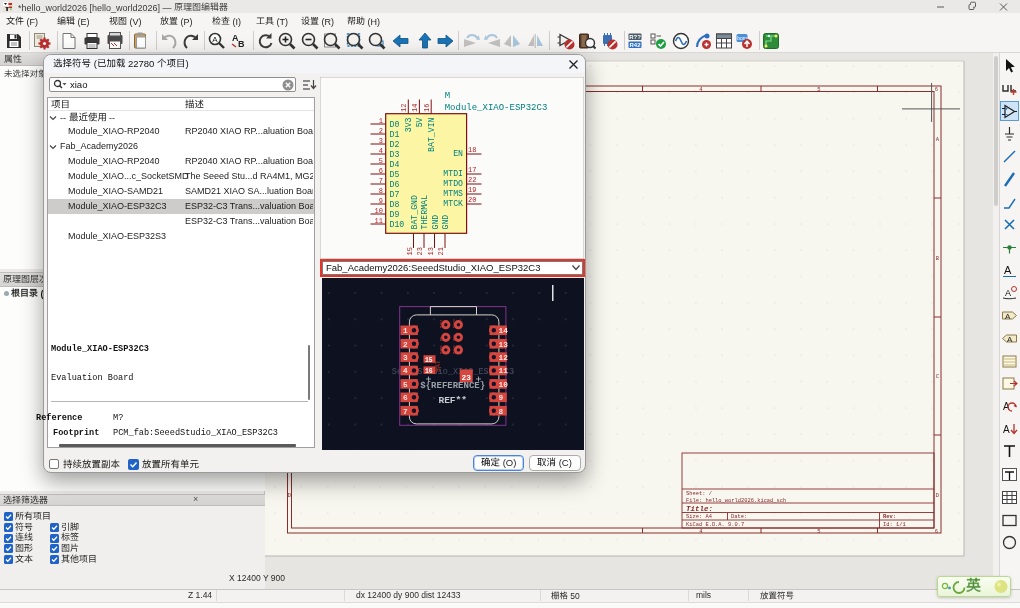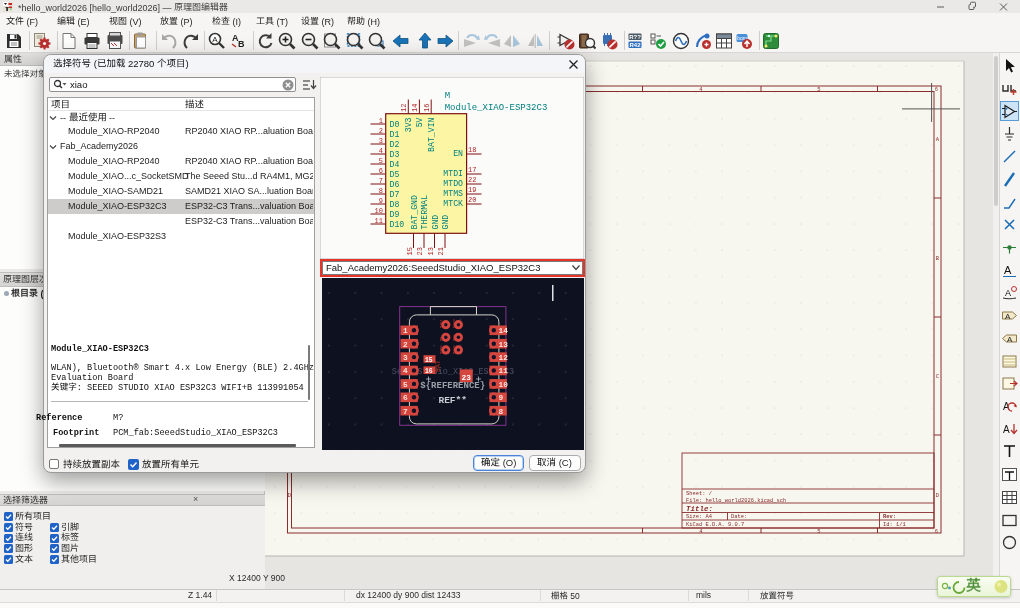--- a/index.html
+++ b/index.html
@@ -798,29 +798,21 @@
 <div style="position:absolute;left:185px;top:156.2px;font:400 9.0px 'Liberation Sans', sans-serif;color:#1c1c1c;white-space:nowrap;line-height:10.4px;max-width:128px;overflow:hidden">RP2040 XIAO RP...aluation Board</div>
 <div style="position:absolute;left:68px;top:171.1px;font:400 9.0px 'Liberation Sans', sans-serif;color:#1c1c1c;white-space:nowrap;line-height:10.4px;">Module_XIAO...c_SocketSMD</div>
 <div style="position:absolute;left:185px;top:171.1px;font:400 9.0px 'Liberation Sans', sans-serif;color:#1c1c1c;white-space:nowrap;line-height:10.4px;max-width:128px;overflow:hidden">The Seeed Stu...d RA4M1, MG24</div>
 <div style="position:absolute;left:68px;top:186.0px;font:400 9.0px 'Liberation Sans', sans-serif;color:#1c1c1c;white-space:nowrap;line-height:10.4px;">Module_XIAO-SAMD21</div>
 <div style="position:absolute;left:185px;top:186.0px;font:400 9.0px 'Liberation Sans', sans-serif;color:#1c1c1c;white-space:nowrap;line-height:10.4px;max-width:128px;overflow:hidden">SAMD21 XIAO SA...luation Board</div>
 <div style="position:absolute;left:68px;top:200.9px;font:400 9.0px 'Liberation Sans', sans-serif;color:#1c1c1c;white-space:nowrap;line-height:10.4px;">Module_XIAO-ESP32C3</div>
 <div style="position:absolute;left:185px;top:200.9px;font:400 9.0px 'Liberation Sans', sans-serif;color:#1c1c1c;white-space:nowrap;line-height:10.4px;max-width:128px;overflow:hidden">ESP32-C3 Trans...valuation Board</div>
 <div style="position:absolute;left:68px;top:215.8px;font:400 9.0px 'Liberation Sans', sans-serif;color:#1c1c1c;white-space:nowrap;line-height:10.4px;margin-top:15px;">Module_XIAO-ESP32S3</div>
 <div style="position:absolute;left:185px;top:215.8px;font:400 9.0px 'Liberation Sans', sans-serif;color:#1c1c1c;white-space:nowrap;line-height:10.4px;max-width:128px;overflow:hidden">ESP32-C3 Trans...valuation Board</div>
 <div style="position:absolute;left:51px;top:343.5px;font:400 8.6px 'Liberation Mono', sans-serif;color:#111;white-space:nowrap;line-height:10.0px;"><b>Module_XIAO-ESP32C3</b></div>
-<div style="position:absolute;left:51px;top:363px;font:400 8.6px 'Liberation Mono', sans-serif;color:#111;white-space:nowrap;line-height:10.0px;">WLAN), Bluetooth® Smart 4.x Low Energy (BLE) 2.4GHz</div>
 <div style="position:absolute;left:51px;top:372.5px;font:400 8.6px 'Liberation Mono', sans-serif;color:#111;white-space:nowrap;line-height:10.0px;">Evaluation Board</div>
-<div style="position:absolute;left:51px;top:382px;font:400 8.6px 'Liberation Mono', sans-serif;color:#111;white-space:nowrap;line-height:10.0px;"><svg class="ck" style="width:25.8px;height:10.0px" viewBox="0 0 3000 1160">
-        <g transform="translate(0,900) scale(1,-1)" fill="#111">
-          <use href="#c5" x="0"></use>
-          <use href="#c70" x="1000"></use>
-          <use href="#c17" x="2000"></use>
-        </g>
-      </svg>: SEEED STUDIO XIAO ESP32C3 WIFI+B 113991054</div>
 <div class="abs" style="left:51px;top:401px;width:257px;height:1px;background:#b5b5b5"></div>
 <div style="position:absolute;left:36px;top:413px;font:400 8.6px 'Liberation Mono', sans-serif;color:#111;white-space:nowrap;line-height:10.0px;"><b>Reference</b></div>
 <div style="position:absolute;left:113px;top:413px;font:400 8.6px 'Liberation Mono', sans-serif;color:#111;white-space:nowrap;line-height:10.0px;">M?</div>
 <div style="position:absolute;left:53px;top:428px;font:400 8.6px 'Liberation Mono', sans-serif;color:#111;white-space:nowrap;line-height:10.0px;"><b>Footprint</b></div>
 <div style="position:absolute;left:113px;top:428px;font:400 8.6px 'Liberation Mono', sans-serif;color:#111;white-space:nowrap;line-height:10.0px;">PCM_fab:SeeedStudio_XIAO_ESP32C3</div>
 <div class="abs" style="left:307.5px;top:345px;width:2.5px;height:55px;background:#7a7a7a;border-radius:1px"></div>
 <div class="abs" style="left:59px;top:444px;width:237px;height:2.5px;background:#5a5a5a;border-radius:1px"></div>
 <div class="abs" style="left:49px;top:459px;width:10px;height:10px;background:#fff;border:1px solid #777;border-radius:2px"></div>
 <div style="position:absolute;left:63px;top:458.5px;font:400 9.5px 'Liberation Sans', sans-serif;color:#1c1c1c;white-space:nowrap;line-height:11.0px;"><svg class="ck" style="width:57.0px;height:11.0px" viewBox="0 0 6000 1160">
         <g transform="translate(0,900) scale(1,-1)" fill="#1c1c1c">

